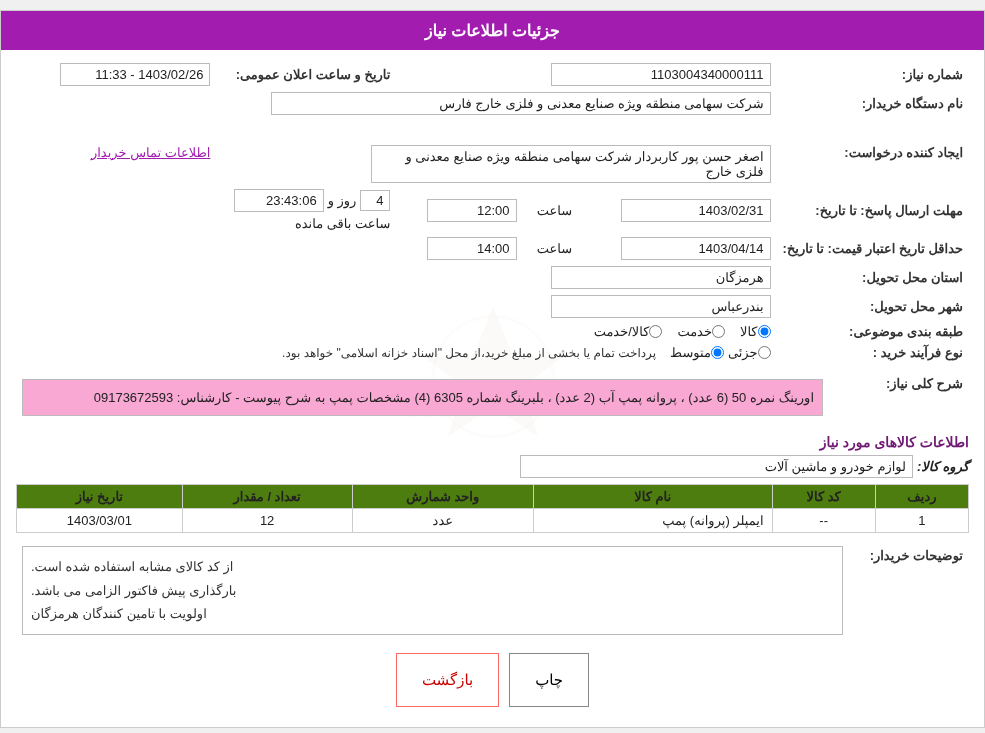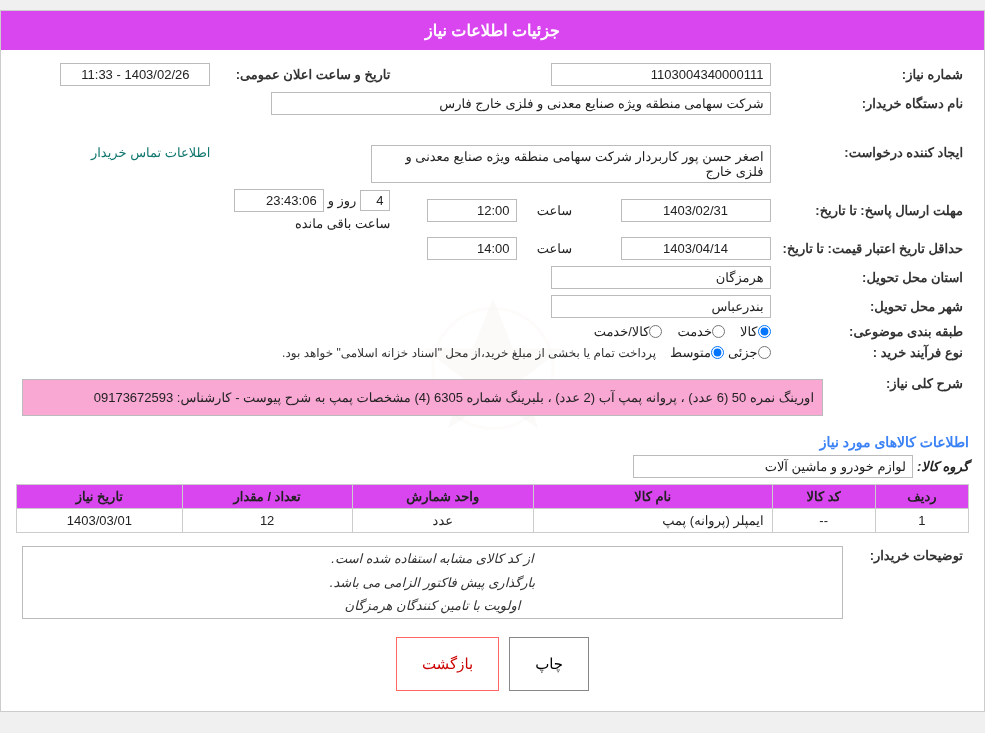--- a/index.html
+++ b/index.html
@@ -10,21 +10,21 @@
       direction: rtl;
       color: #222;
     }
     .page-wrapper {
       max-width: 985px;
       margin: 10px auto;
       background: #fff;
       border: 1px solid #ccc;
     }
     .header-bar {
-      background: #d946ef;
+      background: #a21caf;
       color: #fff;
       text-align: center;
       padding: 10px 0;
       font-size: 16px;
       font-weight: bold;
     }
     .content {
       padding: 10px 15px;
     }
     .info-table {
@@ -48,23 +48,24 @@
     }
     .input-box {
       border: 1px solid #bbb;
       background: #fff;
       padding: 3px 6px;
       display: inline-block;
       min-height: 22px;
     }
     .input-box.medium { width: 220px; }
     .input-box.xsmall { width: 90px; }
-    .input-box.date { width: 150px; text-align: center; }
+    .input-box.date { width: 150px; }
     .link-text {
-      color: #0f766e;
+      color: #a21caf;
+      text-decoration: underline;
       cursor: pointer;
       margin-top: 32px;
     }
     .row-flex {
       display: flex;
       align-items: center;
       gap: 4px;
       flex-wrap: wrap;
     }
     .radio-group {
@@ -74,47 +75,46 @@
     }
     .radio-item {
       display: flex;
       align-items: center;
       gap: 0;
     }
     .section-title {
       font-weight: bold;
       font-size: 14px;
       margin: 10px 0 5px 0;
-      color: #3b82f6;
+      color: #701a75;
     }
     .goods-table {
       width: 100%;
       border-collapse: collapse;
       margin-bottom: 10px;
     }
     .goods-table th, .goods-table td {
       border: 1px solid #ccc;
       padding: 4px 8px;
       text-align: center;
     }
     .goods-table th {
-      background: #d946ef;
+      background: #4d7c0f;
       font-weight: bold;
     }
     .goods-table td:nth-child(3) {
       text-align: right;
     }
     .description-box {
       border: 1px solid #bbb;
-      padding: 0;
+      padding: 8px;
       min-height: 70px;
-      text-align: center;
+      text-align: left;
       line-height: 1.8;
       color: #333;
-      font-style: italic;
     }
     .button-row {
       display: flex;
       justify-content: center;
       gap: 10px;
       margin: 15px 0 10px 0;
     }
     .btn {
       padding: 17px 25px;
       border: 1px solid #999;
@@ -310,21 +310,21 @@
             <div class="general-desc-box">اورینگ نمره 50 (6 عدد) ، پروانه پمپ آب (2 عدد) ، بلبرینگ شماره 6305 (4) مشخصات پمپ به شرح پیوست - کارشناس: 09173672593</div>
           </td>
         </tr>
       </tbody>
         </table>
 
       <div class="section-title">اطلاعات کالاهای مورد نیاز</div>
 
       <div class="group-row" style="margin-bottom:6px;">
         <span class="group-label">گروه کالا:</span>
-        <span class="input-box" style="width:280px;">لوازم خودرو و ماشین آلات</span>
+        <span class="input-box" style="width:393px;">لوازم خودرو و ماشین آلات</span>
       </div>
 
       <table class="goods-table">
         <thead>
           <tr>
             <th>ردیف</th>
             <th>کد کالا</th>
             <th>نام کالا</th>
             <th>واحد شمارش</th>
             <th>تعداد / مقدار</th>

